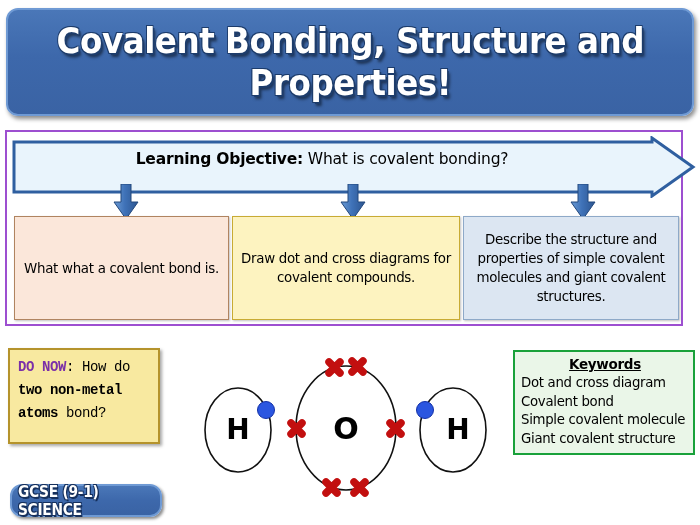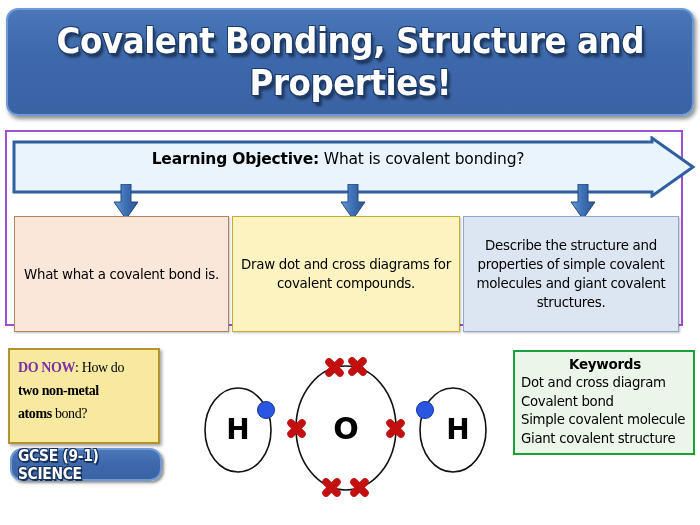--- a/index.html
+++ b/index.html
@@ -65,21 +65,21 @@
   #lo-arrow-wrap {
     position: absolute;
     left: 12px;
     top: 136px;
     width: 684px;
     height: 62px;
   }
   #lo-arrow-wrap svg { display: block; }
   #lo-text {
     position: absolute;
-    left: 16px;
+    left: 0;
     top: 14px;
     width: 620px;
     text-align: center;
     font-family: "DejaVu Sans", sans-serif;
     font-size: 15.5px;
     color: #000000;
     letter-spacing: -0.2px;
   }
   #lo-label { font-weight: bold; }
 
@@ -88,21 +88,21 @@
     position: absolute;
     width: 26px;
     height: 36px;
   }
   .down-arrow svg { display: block; }
 
   
   .obj-box {
     position: absolute;
     top: 216px;
-    height: 116px;
+    height: 104px;
     box-sizing: border-box;
     display: flex;
     align-items: center;
     justify-content: center;
     text-align: center;
     font-family: "DejaVu Sans", sans-serif;
     font-size: 13.4px;
     line-height: 19px;
     color: #000000;
     padding: 3px 7px;
@@ -132,34 +132,34 @@
     position: absolute;
     left: 8px;
     top: 348px;
     width: 152px;
     height: 96px;
     box-sizing: border-box;
     background: #f8e9a0;
     border: 2px solid #b5932c;
     box-shadow: 2px 2px 3px rgba(0,0,0,0.35);
     padding: 6px 23px 4px 8px;
-    font-family: Liberation Serif, serif;
+    font-family: Liberation Mono, monospace;
     font-size: 14px;
     line-height: 23px;
     color: #000000;
     letter-spacing: -0.4px;
   }
   #do-now-label { color: #7b2fa8; font-weight: bold; }
   .bold-black { font-weight: bold; }
 
   
   #gcse-badge {
     position: absolute;
     left: 10px;
-    top: 448px;
+    top: 484px;
     width: 152px;
     height: 33px;
     box-sizing: border-box;
     background: linear-gradient(180deg, #4a77b8 0%, #3d68ab 50%, #3a63a4 100%);
     border: 2px solid #6f9ad4;
     border-radius: 12px;
     box-shadow: 2px 2px 3px rgba(0,0,0,0.45);
     display: flex;
     align-items: center;
     justify-content: center;
@@ -191,20 +191,21 @@
     padding: 3px 4px 3px 6px;
     font-family: "DejaVu Sans", sans-serif;
     font-size: 13.3px;
     line-height: 18.5px;
     color: #000000;
     letter-spacing: -0.3px;
   }
   #keywords-title {
     text-align: center;
     font-weight: bold;
+    text-decoration: underline;
     font-size: 13.5px;
     line-height: 19px;
   }
 
   
   #molecule-diagram {
     position: absolute;
     left: 196px;
     top: 340px;
     width: 300px;

